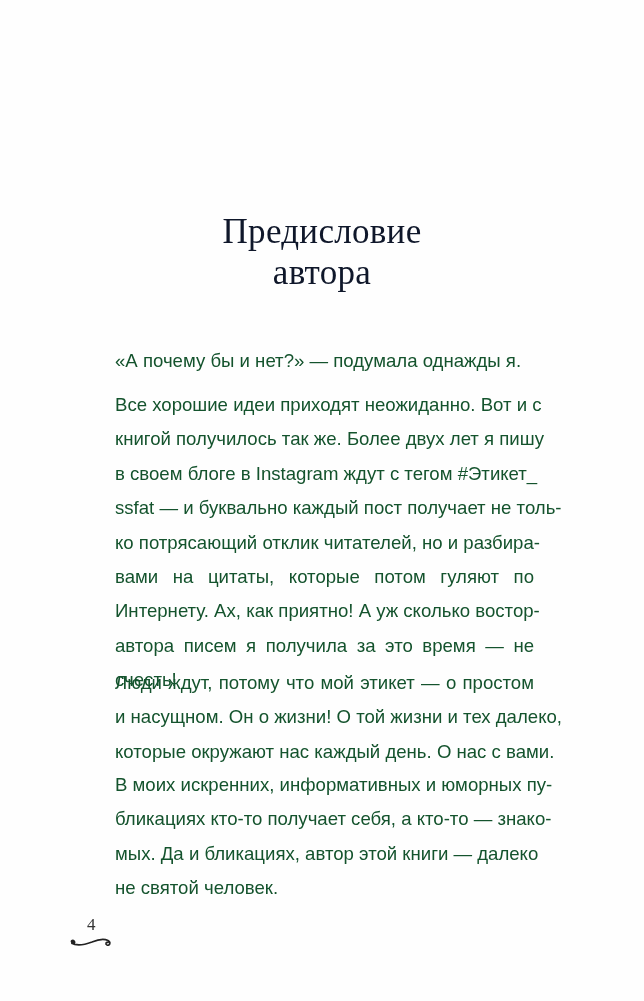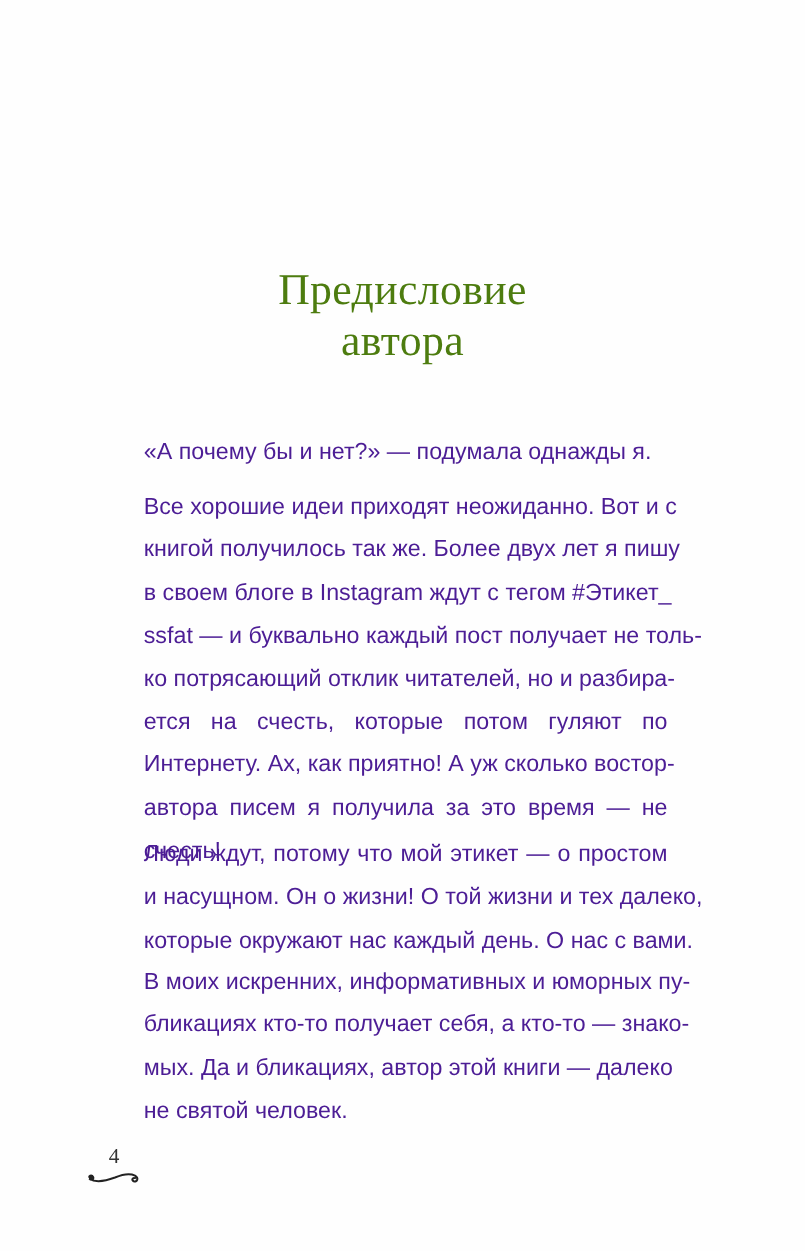--- a/index.html
+++ b/index.html
@@ -23,36 +23,36 @@
     }
     .title {
       position: absolute;
       left: 0;
       width: 644px;
       text-align: center;
       font-family: "DejaVu Serif", "Liberation Serif", serif;
       font-family: "Liberation Serif", serif;
       font-size: 35px;
       font-weight: normal;
-      color: #4d7c0f;
+      color: #0f172a;
       margin: 0;
       line-height: 38px;
       letter-spacing: 0.3px;
     }
     .title-line1 { top: 213px; }
     .title-line2 { top: 254px; text-align: center; }
 
     .body-text {
       position: absolute;
       left: 115px;
       width: 419px;
       font-family: "Liberation Sans", sans-serif;
       font-size: 18.6px;
       line-height: 34.4px;
-      color: #4c1d95;
+      color: #14532d;
       text-align: justify;
       text-align-last: left;
       margin: 0;
       hyphens: manual;
     }
     .p1 { top: 344px; }
     .p2 { top: 388px; }
     .p3 { top: 666px; }
     .p4 { top: 768px; }
 
@@ -93,21 +93,21 @@
   <div class="body-text p1">
     <span class="line last">«А почему бы и нет?» — подумала однажды я.</span>
   </div>
 
   <div class="body-text p2">
     <span class="line">Все хорошие идеи приходят неожиданно. Вот и с</span>
     <span class="line">книгой получилось так же. Более двух лет я пишу</span>
     <span class="line">в своем блоге в Instagram ждут с тегом #Этикет_</span>
     <span class="line">ssfat — и буквально каждый пост получает не толь-</span>
     <span class="line">ко потрясающий отклик читателей, но и разбира-</span>
-    <span class="line">ется на счесть, которые потом гуляют по</span>
+    <span class="line">вами на цитаты, которые потом гуляют по</span>
     <span class="line">Интернету. Ах, как приятно! А уж сколько востор-</span>
     <span class="line">автора писем я получила за это время — не</span>
     <span class="line last">счесть!</span>
   </div>
 
   <div class="body-text p3">
     <span class="line">Люди ждут, потому что мой этикет — о простом</span>
     <span class="line">и насущном. Он о жизни! О той жизни и тех далеко,</span>
     <span class="line last">которые окружают нас каждый день. О нас с вами.</span>
   </div>

